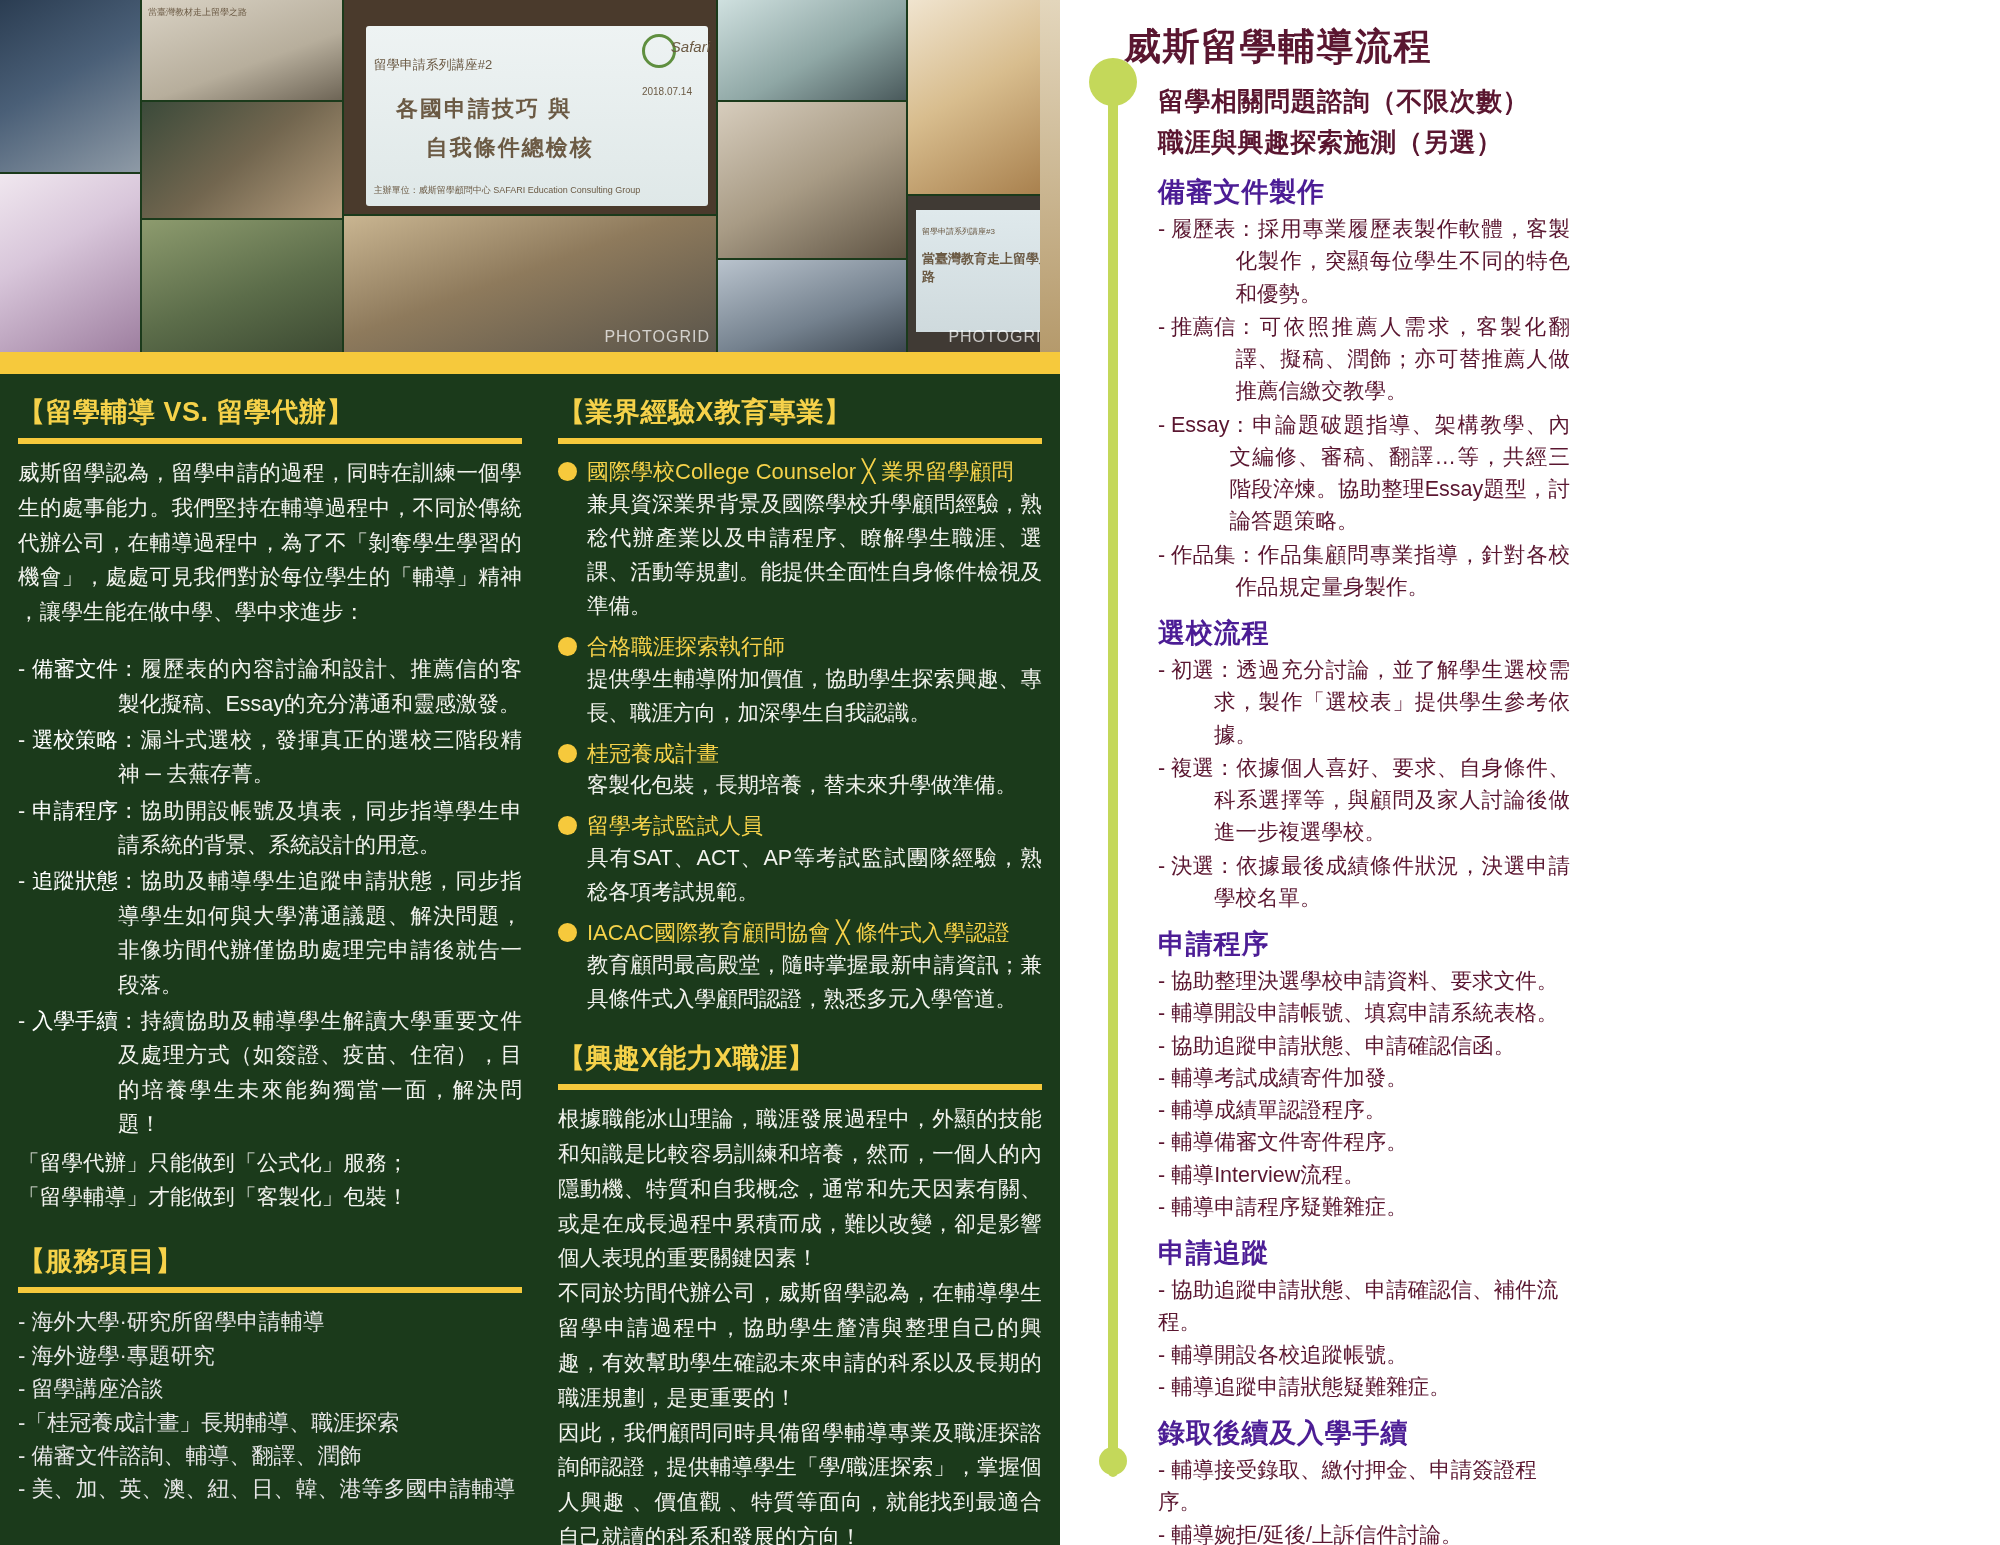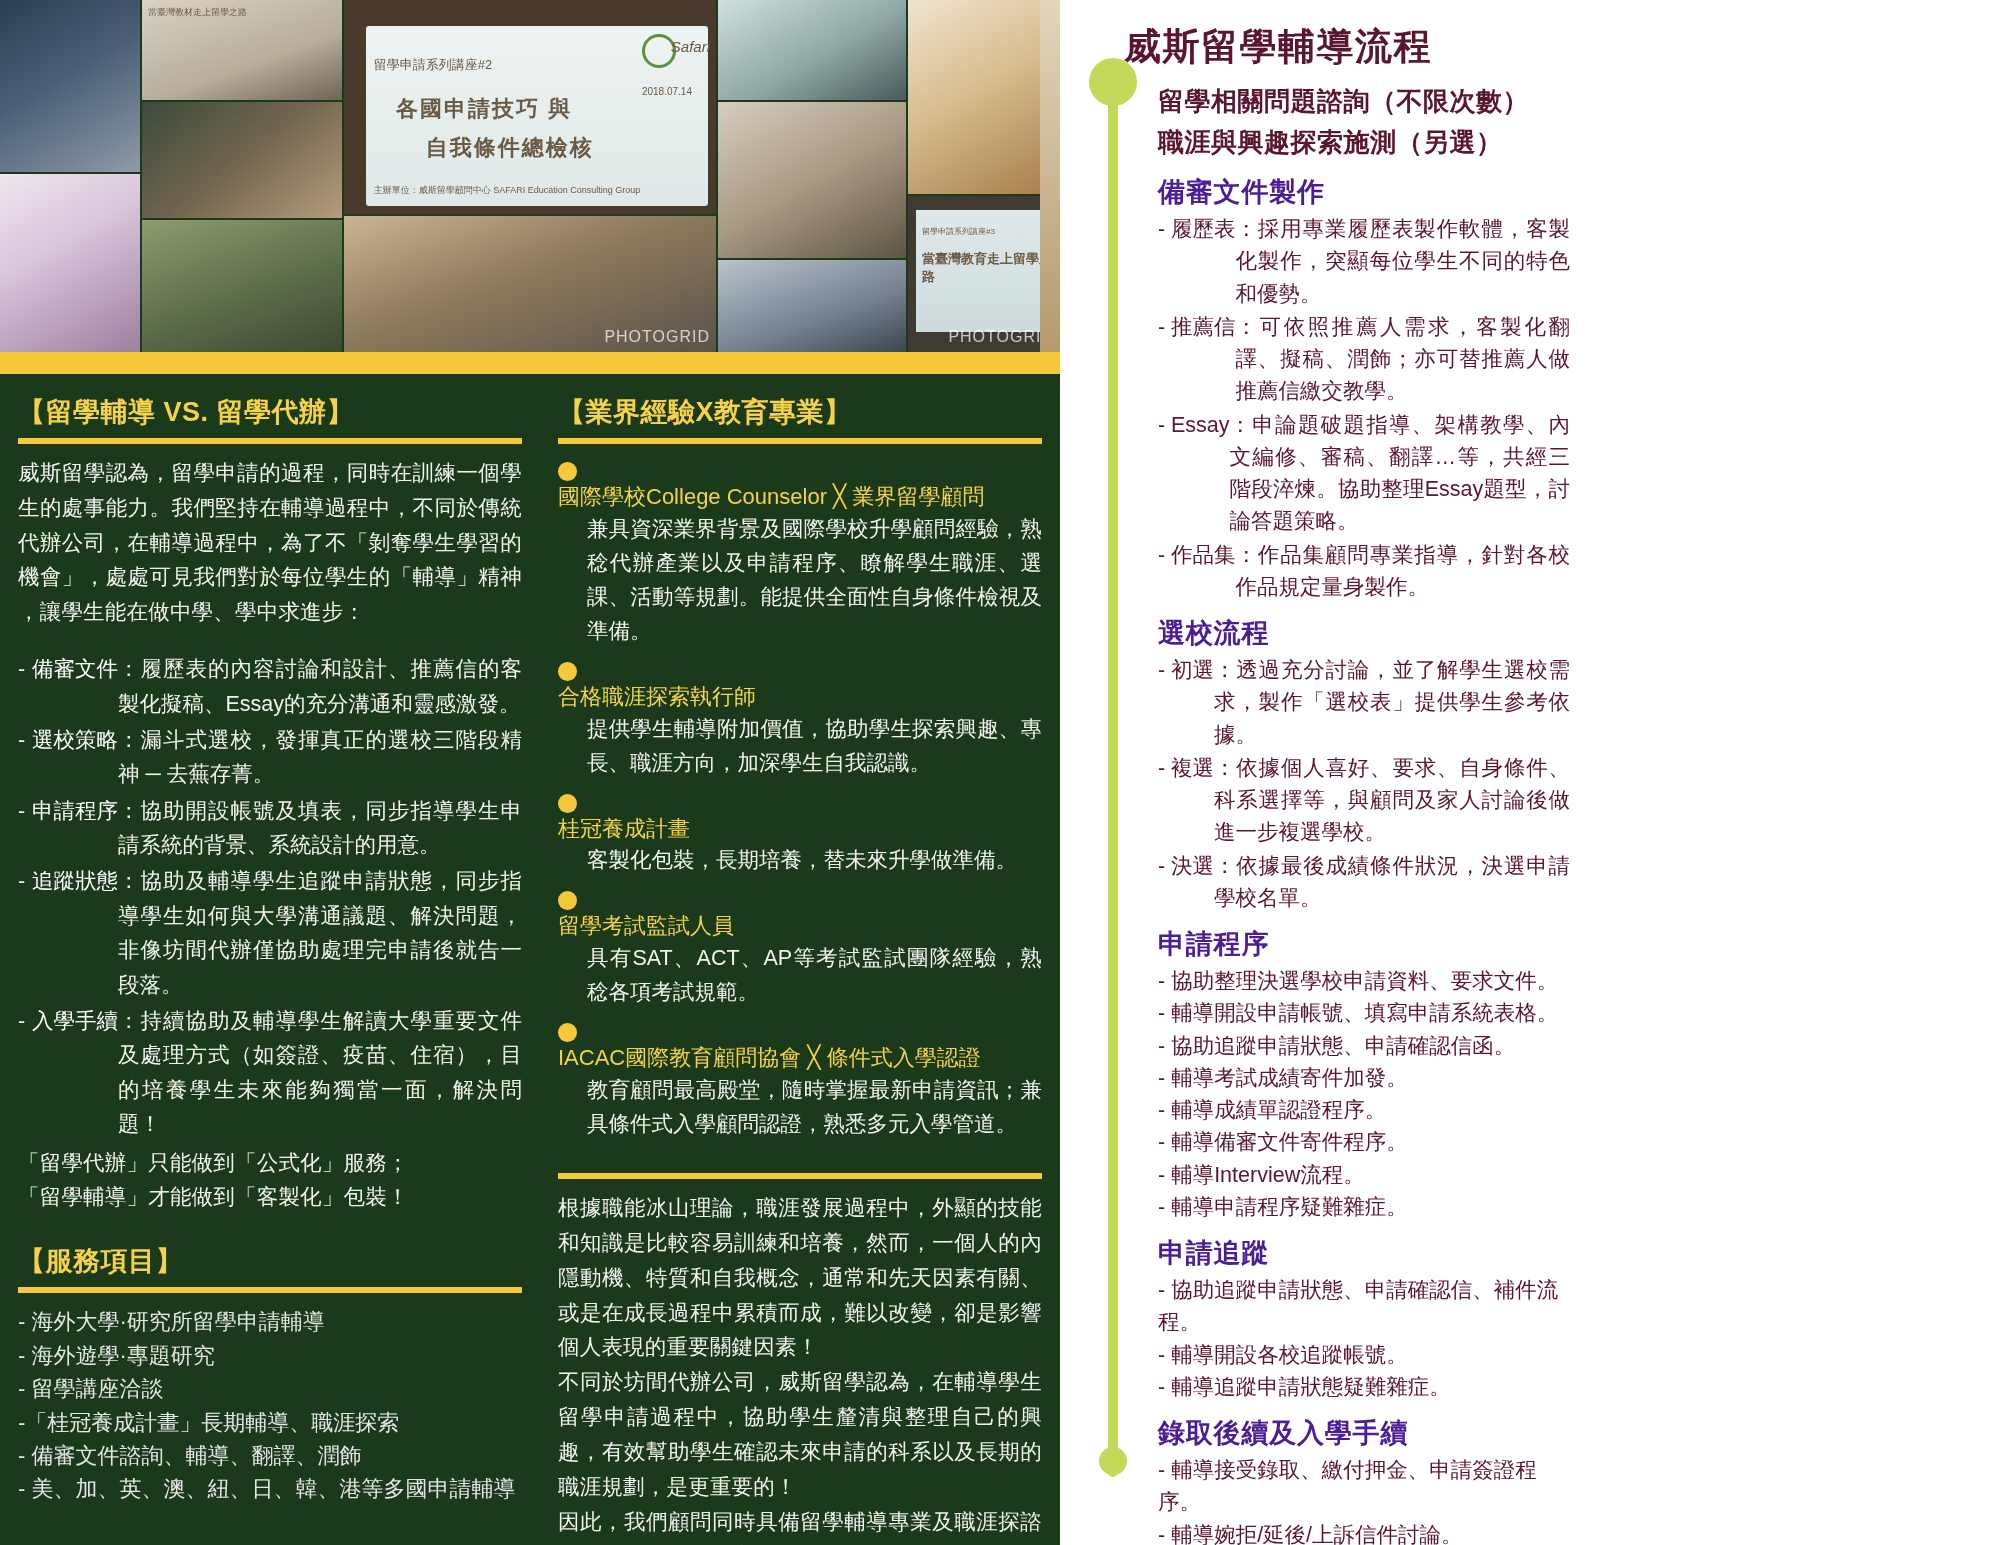--- a/index.html
+++ b/index.html
@@ -49,21 +49,21 @@
   
   .dlist { margin-top: 6px; }
   .ditem { display: flex; color: #f2f3ee; font-size: 21.5px; line-height: 1.6; margin-bottom: 2px; }
   .ditem .dash { color: #f2f3ee; width: 14px; flex: 0 0 14px; }
   .ditem .dlabel { color: #ffffff; white-space: nowrap; flex: 0 0 auto; }
   .ditem .dbody { flex: 1 1 auto; text-align: justify; }
 
   
   .blist { margin-top: 4px; }
   .bitem { margin-bottom: 7px; }
-  .bhead { display: flex; align-items: flex-start; flex-direction: column; }
+  .bhead { display: flex; align-items: flex-start; }
   .bdot { width: 19px; height: 19px; border-radius: 50%; background: #f6c93c;
           flex: 0 0 19px; margin: 6px 10px 0 0; }
   .bhead-txt { color: #f6d24a; font-size: 22px; line-height: 1.45; }
   .bbody { color: #f2f3ee; font-size: 21.5px; line-height: 1.58; padding-left: 29px; text-align: justify; }
 
   .simple-list { margin-top: 4px; }
   .sli { color: #e5e5e5; font-size: 22px; line-height: 1.52; }
 
   
   .right-side { position: relative; width: 940px; height: 1545px; background: #ffffff; }
@@ -259,20 +259,21 @@
             <div class="bhead">
               <span class="bdot"></span>
               <span class="bhead-txt">IACAC國際教育顧問協會 ╳ 條件式入學認證</span>
             </div>
             <div class="bbody">教育顧問最高殿堂，隨時掌握最新申請資訊；兼具條件式入學顧問認證，熟悉多元入學管道。</div>
           </div>
         </div>
 
         <div style="height:16px;"></div>
 
+        <div class="sec-title">【興趣X能力X職涯】</div>
         <div class="sec-rule"></div>
 
         <div class="body-p">根據職能冰山理論，職涯發展過程中，外顯的技能和知識是比較容易訓練和培養，然而，一個人的內隱動機、特質和自我概念，通常和先天因素有關、或是在成長過程中累積而成，難以改變，卻是影響個人表現的重要關鍵因素！</div>
         <div class="body-p">不同於坊間代辦公司，威斯留學認為，在輔導學生留學申請過程中，協助學生釐清與整理自己的興趣，有效幫助學生確認未來申請的科系以及長期的職涯規劃，是更重要的！</div>
         <div class="body-p">因此，我們顧問同時具備留學輔導專業及職涯探諮詢師認證，提供輔導學生「學/職涯探索」，掌握個人興趣 、價值觀 、特質等面向，就能找到最適合自己就讀的科系和發展的方向！</div>
       </div>
     </div>
   </div>
 
   <div class="right-side">

